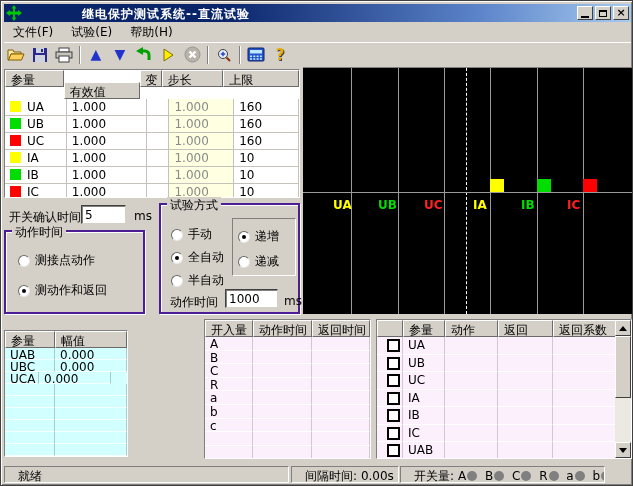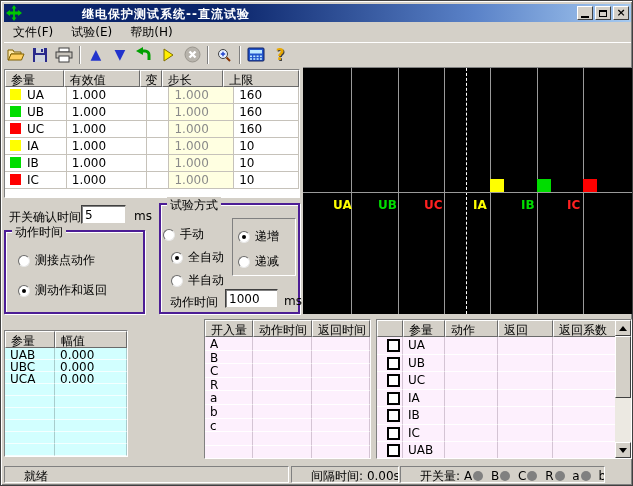--- a/index.html
+++ b/index.html
@@ -82,21 +82,21 @@
           border-color:#ffffff #404040 #404040 #ffffff; display:flex; align-items:center; justify-content:center; }
   .sbtn.up { top:0; } .sbtn.down { bottom:0; }
   .arr-up { width:0; height:0; border-left:4px solid transparent; border-right:4px solid transparent; border-bottom:5px solid #000; }
   .arr-down { width:0; height:0; border-left:4px solid transparent; border-right:4px solid transparent; border-top:5px solid #000; }
   .sthumb { position:absolute; left:0; top:16px; width:16px; height:62px; background:#d4d0c8; border:1px solid;
             border-color:#ffffff #404040 #404040 #ffffff; }
 
   
   .statusbar { position:absolute; left:3px; top:462px; width:627px; height:21px; }
   .spanel { position:absolute; top:3px; height:17px; border:1px solid; border-color:#808080 #ffffff #ffffff #808080;
-            font-size:12px; padding:1px 0 0 19px; overflow:hidden; white-space:nowrap; }
+            font-size:12px; padding:1px 0 0 13px; overflow:hidden; white-space:nowrap; }
   .dot { display:inline-block; width:10px; height:10px; border-radius:50%; background:#808080; margin:0 4px 0 1px; vertical-align:-1px; }
   .swname { font-size:12px; }
 </style>
 </head>
 <body>
 
 <div id="window">
 
   <div class="titlebar">
     <span class="ticon">
@@ -211,21 +211,21 @@
         </span>
       </button>
       <button class="tbbtn">
         <span><span class="help-q">?</span></span>
       </button>
     </div>
 
   <div class="tblwrap" id="ptable">
       <div class="trow">
         <div class="th" style="width: 62px;">参量</div>
-        <div class="th" style="width: 80px;">有效值</div>
+        <div class="th" style="width: 80px; margin-top: 12px;">有效值</div>
         <div class="th" style="width: 23px;">变</div>
         <div class="th" style="width: 65px;">步长</div>
         <div class="th" style="width: 80px;">上限</div>
       </div>
       <div class="trow">
         <div class="td" style="width: 62px;"><span class="swatch" style="background: rgb(255, 255, 0);"></span>UA</div>
         <div class="td" style="width: 80px;">1.000</div>
         <div class="td" style="width: 23px;"></div>
         <div class="td step" style="width: 65px;">1.000</div>
         <div class="td" style="width: 65px;">160</div>
@@ -311,21 +311,21 @@
           <span class="radiolabel">递增</span>
         </div>
         <div class="radiorow" style="left: 5px; top: 34px;">
           <span class="radio"></span>
           <span class="radiolabel">递减</span>
         </div>
       </div>
     <span class="lbl" style="left:9px;top:89px;">动作时间</span>
     <input class="field" style="position: absolute; left: 64px; top: 84px; width: 53px; height: 19px;" value="1000">
     <span class="lbl" style="left:123px;top:89px;">ms</span>
-  <div class="radiorow" style="left: 2px; top: 21px;">
+  <div class="radiorow" style="left: 10px; top: 21px;">
         <span class="radio"></span>
         <span class="radiolabel">手动</span>
       </div>
       <div class="radiorow" style="left: 10px; top: 44px;">
         <span class="radio sel"></span>
         <span class="radiolabel">全自动</span>
       </div>
       <div class="radiorow" style="left: 10px; top: 67px;">
         <span class="radio"></span>
         <span class="radiolabel">半自动</span>
@@ -339,21 +339,21 @@
       </div>
       <div class="trow">
         <div class="td" style="width: 50px;">UAB</div>
         <div class="td" style="width: 72px;">0.000</div>
       </div>
       <div class="trow">
         <div class="td" style="width: 50px;">UBC</div>
         <div class="td" style="width: 72px;">0.000</div>
       </div>
       <div class="trow">
-        <div class="td" style="width: 50px;">UCA</div>
+        <div class="td" style="width: 34px;">UCA</div>
         <div class="td" style="width: 72px;">0.000</div>
       </div>
       <div class="trow">
         <div class="td" style="width: 50px;"></div>
         <div class="td" style="width: 72px;"></div>
       </div>
       <div class="trow">
         <div class="td" style="width: 50px;"></div>
         <div class="td" style="width: 72px;"></div>
       </div>

